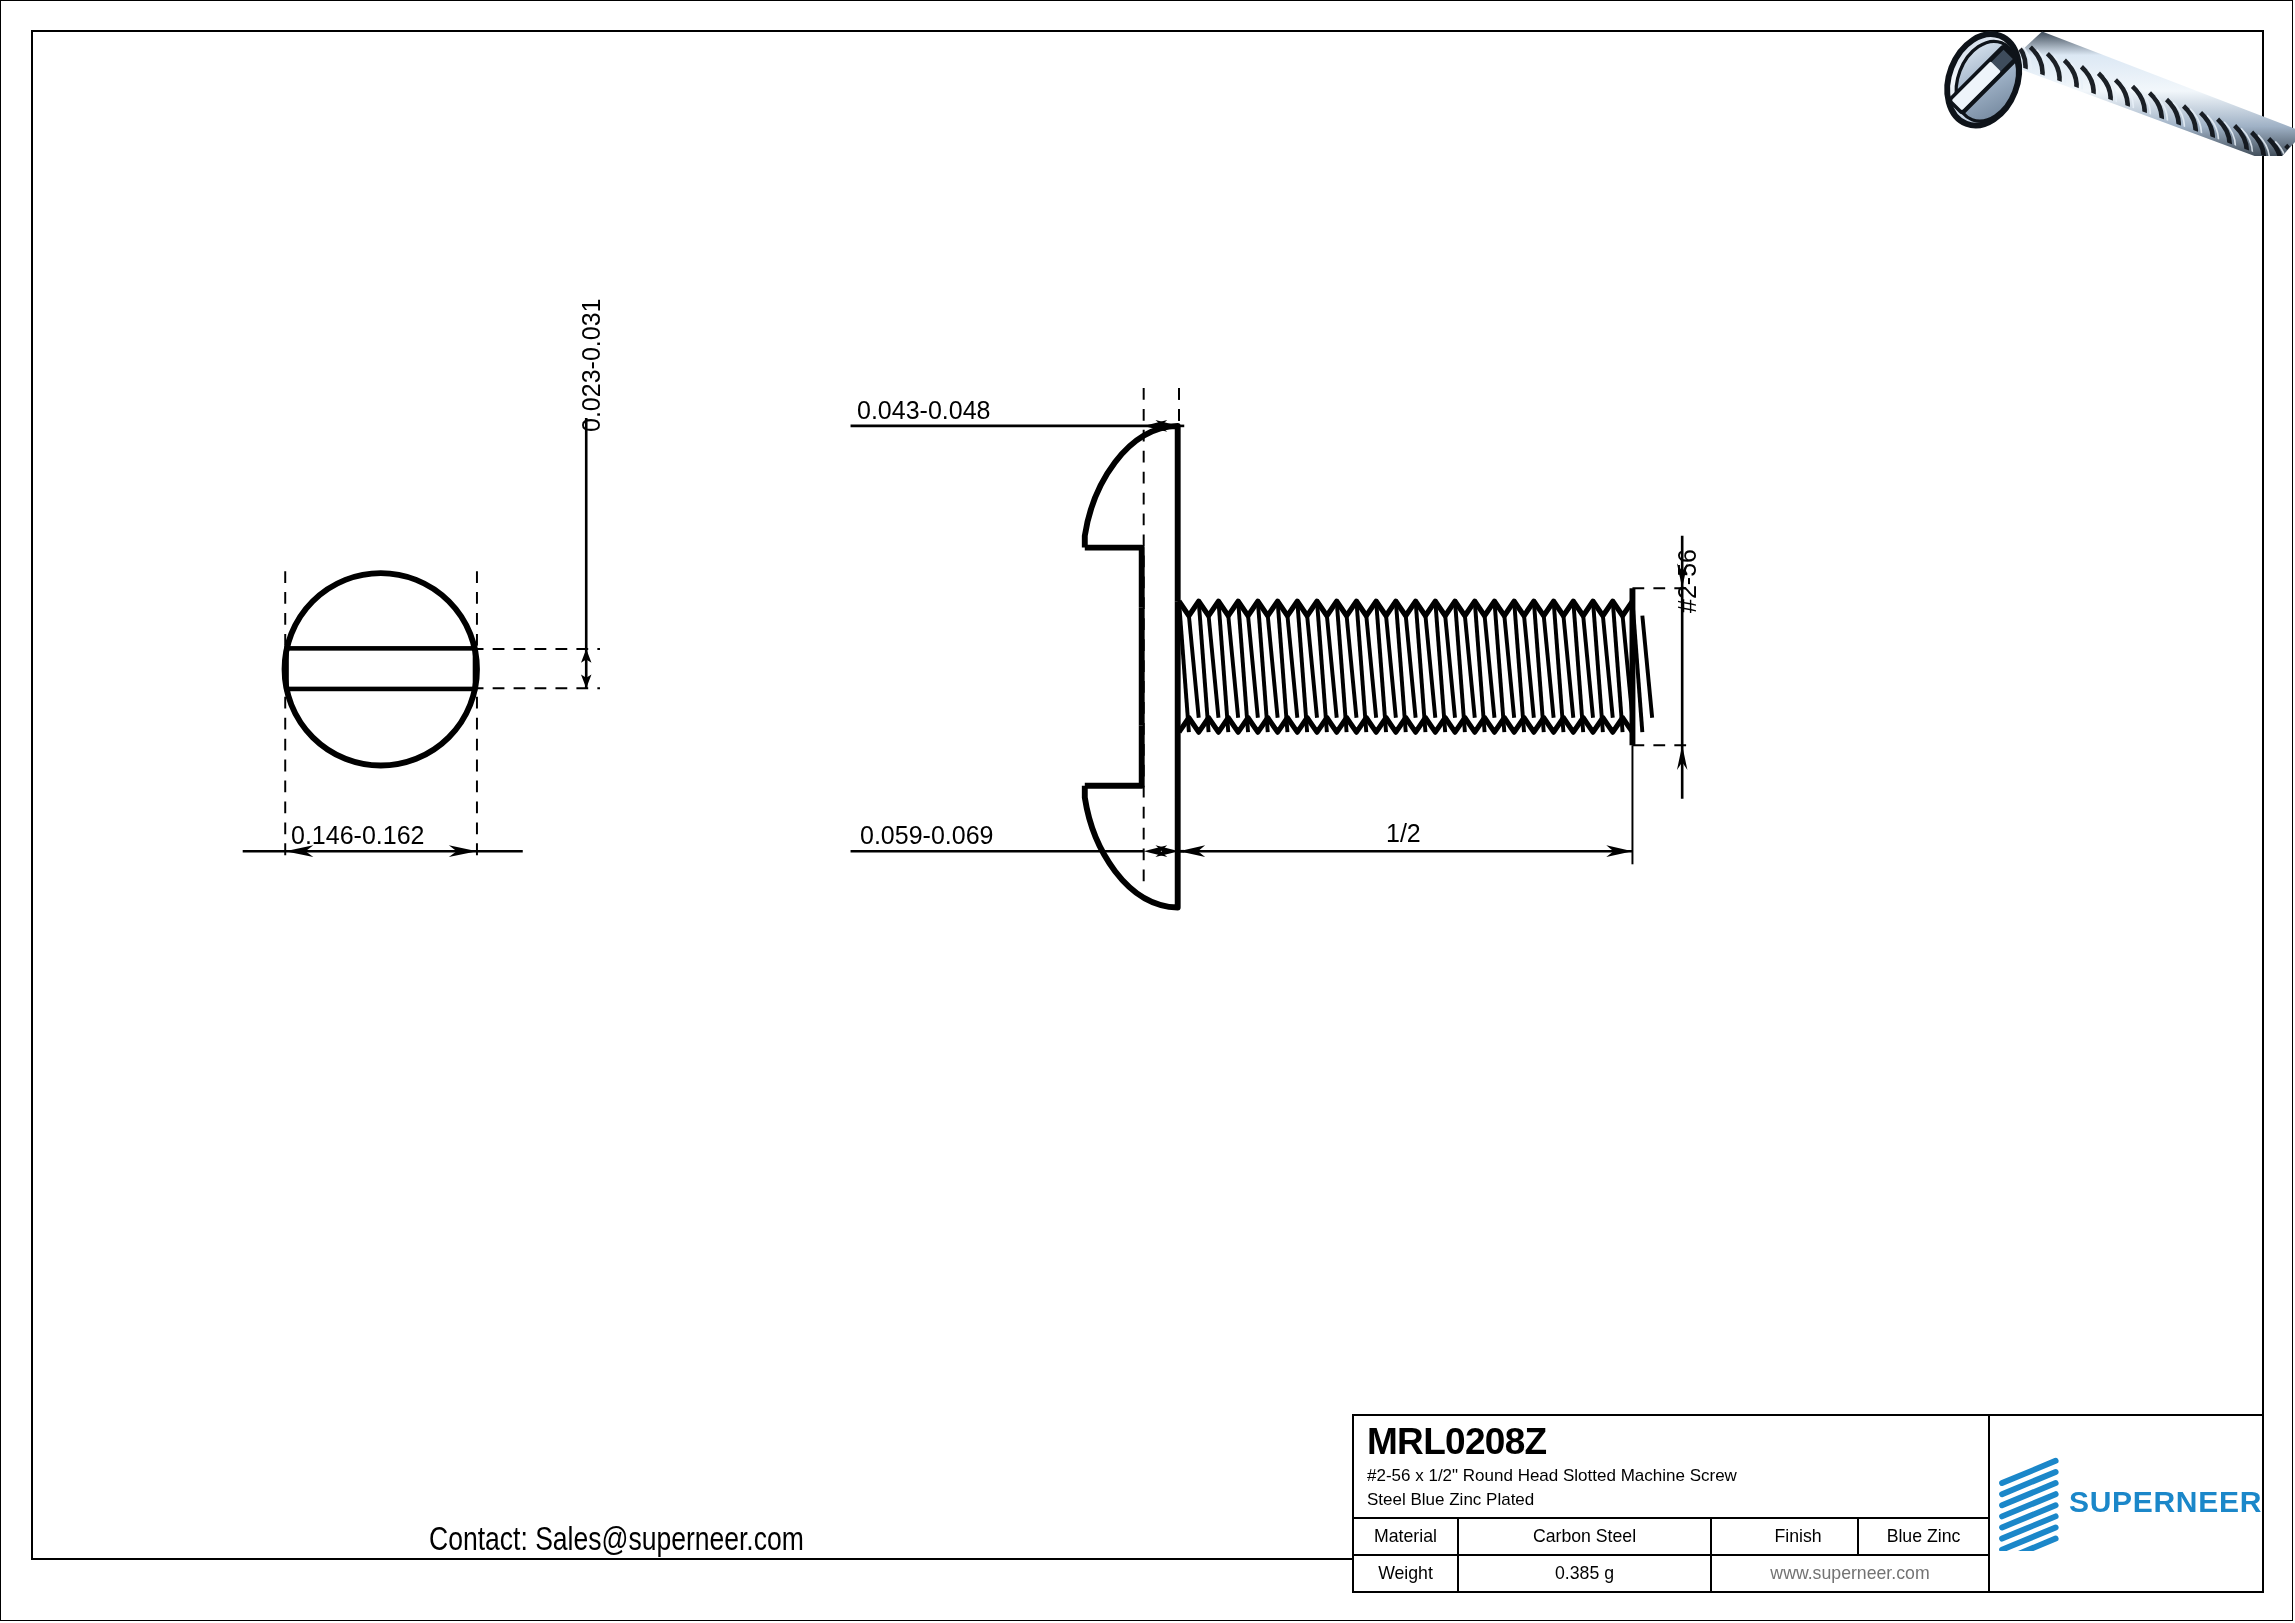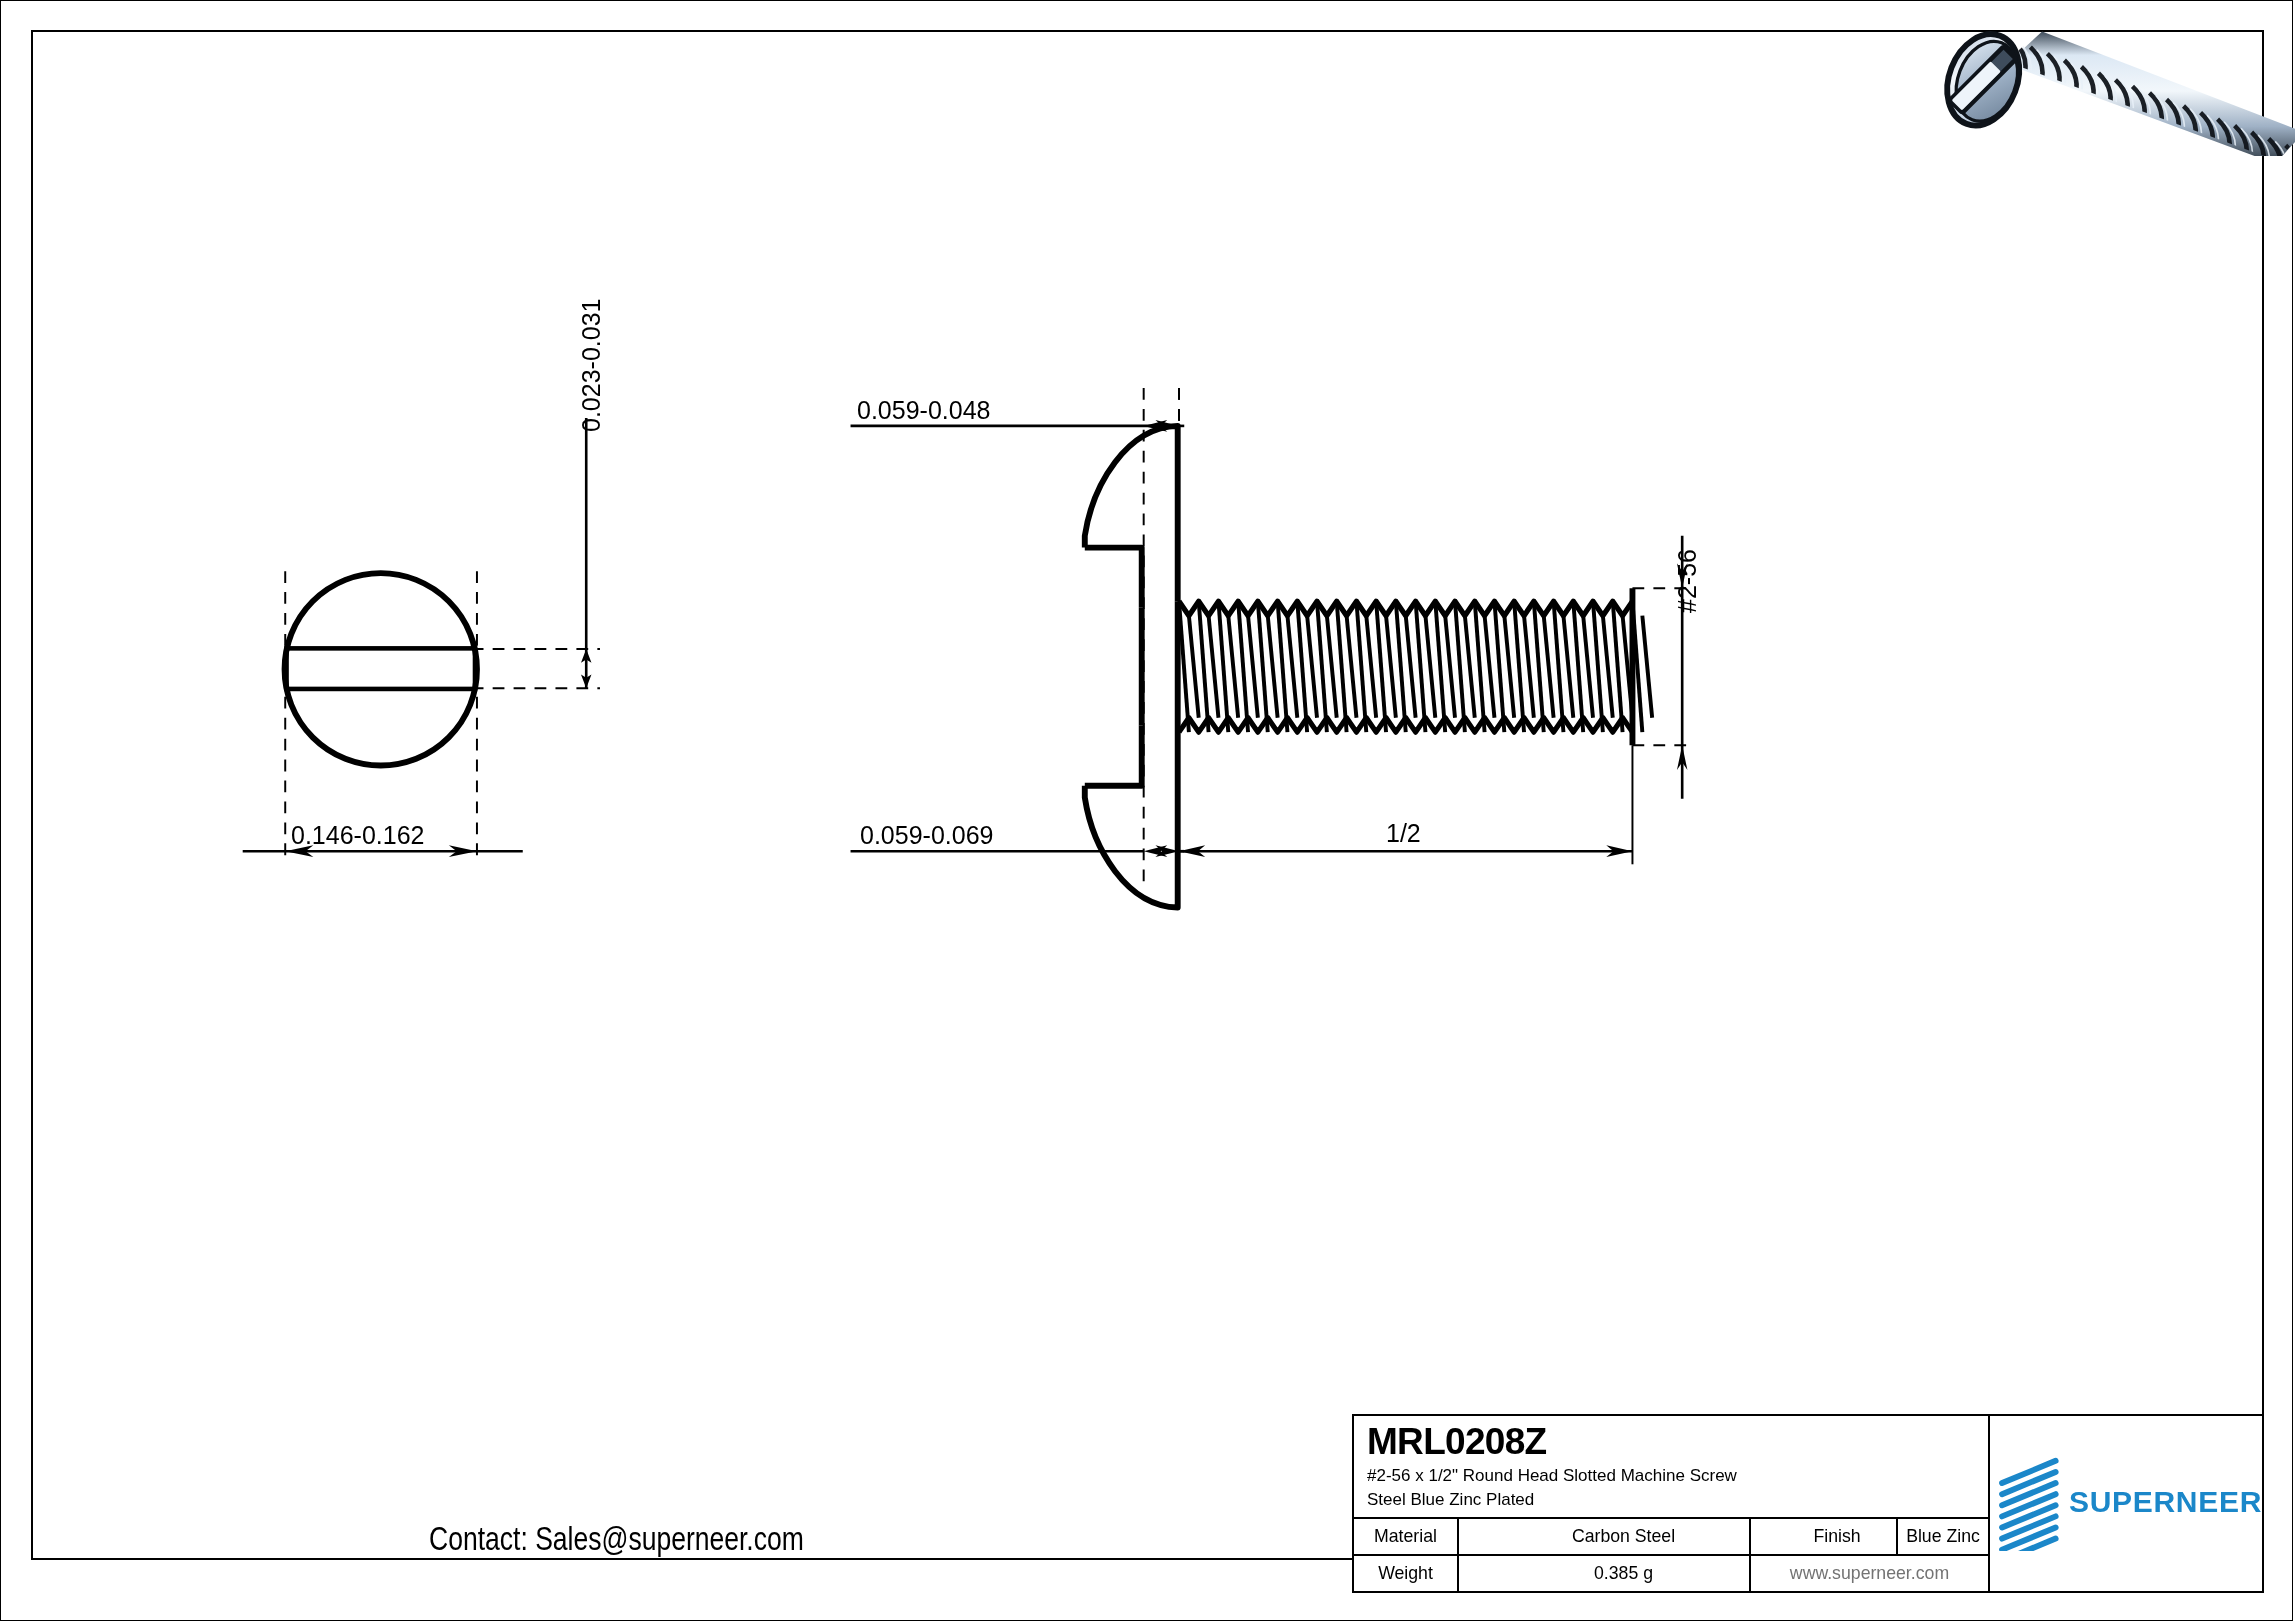--- a/index.html
+++ b/index.html
@@ -99,21 +99,21 @@
   .tb-cell {
     display: flex;
     align-items: center;
     justify-content: center;
     box-sizing: border-box;
     font-size: 17.7px;
     font-family: "Liberation Sans", sans-serif;
     white-space: nowrap;
   }
   .c-label { width: 105px; border-right: 2px solid #000; }
-  .c-value { width: 253px; border-right: 2px solid #000; margin-left: 39px; }
+  .c-value { width: 253px; border-right: 2px solid #000; }
   .c-label2 { width: 120px; border-right: 2px solid #000; margin-left: 27px; }
   .c-value2 { flex: 1; }
   .c-url { flex: 1; color: #737373; }
   .tb-logo {
     flex: 1;
     display: flex;
     flex-direction: row;
     align-items: center;
     justify-content: center;
     padding-bottom: 3.9px;
@@ -386,21 +386,21 @@
 
       <line x1="512" y1="740" x2="1205" y2="740" stroke="#000" stroke-width="4"></line>
       <polygon points="512,740 552,731 541,740 552,749" fill="#000"></polygon>
       <polygon points="1205,740 1165,731 1176,740 1165,749" fill="#000"></polygon>
 
       <line x1="1205" y1="578" x2="1205" y2="760" stroke="#000" stroke-width="3"></line>
       <line x1="512" y1="826" x2="512" y2="760" stroke="#000" stroke-width="3" stroke-dasharray="18,14"></line>
     </svg>
 
     
-    <div class="dim-text" style="left:13px; top:29px;">0.059-0.048</div>
+    <div class="dim-text" style="left:13px; top:29px;">0.043-0.048</div>
 
     
     <div class="dim-text" style="left:16px; top:454px;text-align:center;">0.059-0.069</div>
 
     
     <div class="dim-text" style="left:542px; top:452px;">1/2</div>
 
     
     <div class="dim-text vert" style="left:829px; top:246px;">#2-56</div>
   </div>

